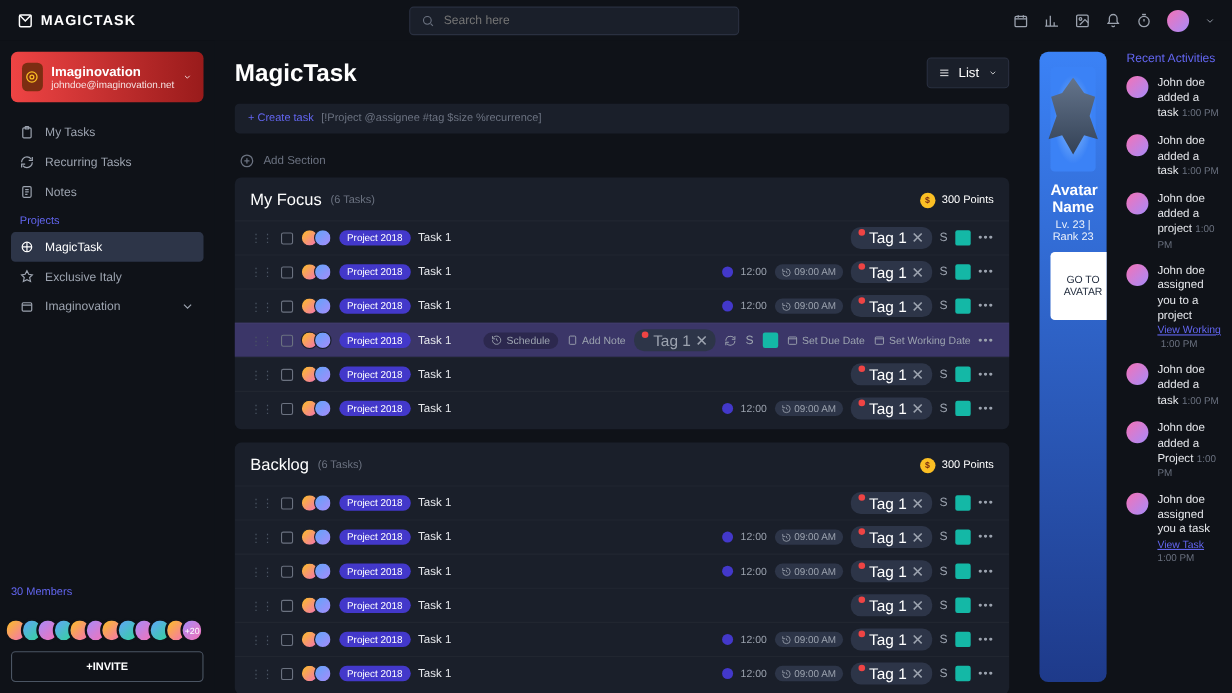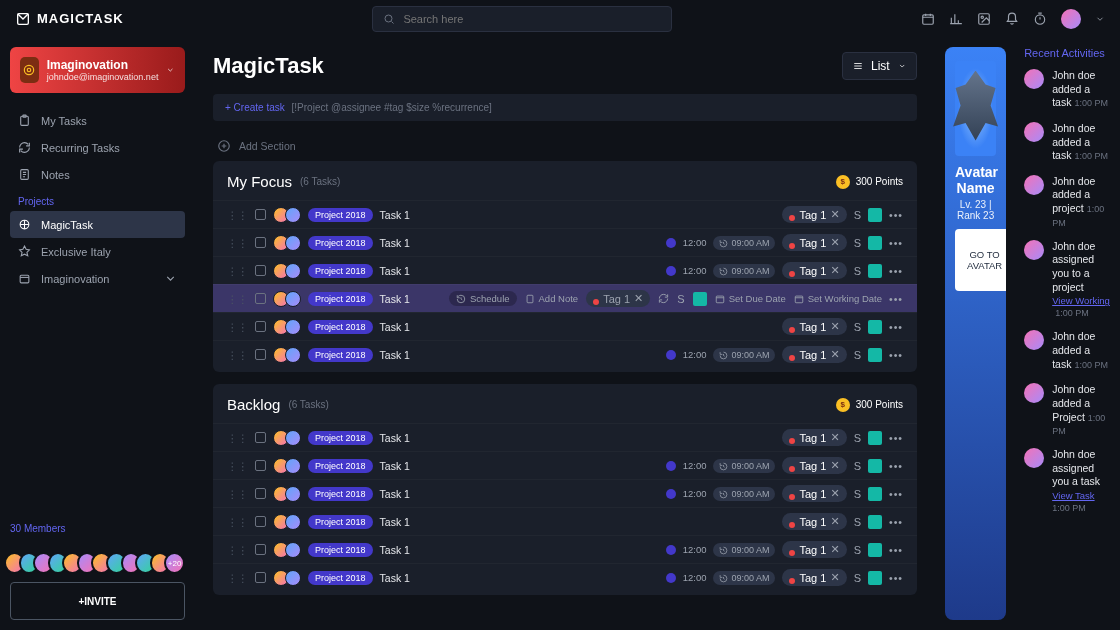--- a/index.html
+++ b/index.html
@@ -26,21 +26,21 @@
 .nav-item.active{background:#2d3548;color:#fff}
 .nav-item svg{width:13px;height:13px}
 .nav-section{font-size:10px;color:#6366f1;padding:8px 8px 4px;font-weight:500}
 .members{margin-top:auto}
 .members-label{font-size:10px;color:#6366f1;margin-bottom:18px}
 .member-row{display:flex;margin-bottom:8px}
 .member-row .m{width:22px;height:22px;border-radius:50%;margin-left:-6px;border:2px solid #0f1218;background:linear-gradient(135deg,#fbbf24,#f472b6)}
 .member-row .m:nth-child(2n){background:linear-gradient(135deg,#60a5fa,#34d399)}
 .member-row .m:nth-child(3n){background:linear-gradient(135deg,#a78bfa,#f472b6)}
 .member-row .more{background:#374151;color:#fff;font-size:8px;display:flex;align-items:center;justify-content:center}
-.invite-btn{width:100%;height:38px;border:1px solid #4b5563;background:none;color:#fff;border-radius:4px;font-size:10px;font-weight:600;cursor:pointer}
+.invite-btn{width:100%;height:28px;border:1px solid #4b5563;background:none;color:#fff;border-radius:4px;font-size:10px;font-weight:600;cursor:pointer}
 .main{flex:1;padding:15px 18px;overflow-y:auto}
 .main-head{display:flex;justify-content:space-between;align-items:center;margin-bottom:14px}
 .main-title{font-size:22px;font-weight:600}
 .view-btn{display:flex;align-items:center;gap:8px;background:#1a1f2a;border:1px solid #2a3040;border-radius:4px;padding:6px 10px;cursor:pointer;width:75px;justify-content:space-between}
 .create-bar{background:#1a1f2a;border-radius:4px;padding:8px 12px;margin-bottom:10px;font-size:10px}
 .create-text{color:#6366f1}
 .hint-text{color:#6b7280;margin-left:4px}
 .add-section{display:flex;align-items:center;gap:8px;color:#6b7280;padding:8px 4px;font-size:10.5px;cursor:pointer}
 .section{background:#1a1f2a;border-radius:6px;padding:12px 0 4px;margin-bottom:12px}
 .section-head{display:flex;align-items:center;padding:0 14px 10px;gap:8px}
@@ -54,21 +54,21 @@
 .cb{width:11px;height:11px;border:1px solid #6b7280;border-radius:2px;cursor:pointer}
 .assignees{display:flex}
 .assignees .a{width:16px;height:16px;border-radius:50%;margin-left:-4px;border:1px solid #1a1f2a;background:linear-gradient(135deg,#60a5fa,#a78bfa)}
 .assignees .a:first-child{margin-left:0;background:linear-gradient(135deg,#fbbf24,#f472b6)}
 .proj-badge{background:#4338ca;color:#fff;padding:2px 7px;border-radius:8px;font-size:9px}
 .task-name{color:#e5e7eb}
 .spacer{flex:1}
 .time-dot{width:10px;height:10px;background:#4338ca;border-radius:50%}
 .time{color:#9ca3af;font-size:9.5px}
 .due{display:flex;align-items:flex-end;gap:3px;background:#2d3548;padding:2px 6px;border-radius:9px;font-size:9px;color:#9ca3af}
-.tag{display:flex;align-items:flex-end;gap:4px;background:#2d3548;padding:2px 7px;border-radius:9px;font-size:11px}
+.tag{display:flex;align-items:flex-start;gap:4px;background:#2d3548;padding:2px 7px;border-radius:9px;font-size:14px}
 .tag-dot{width:6px;height:6px;background:#ef4444;border-radius:50%}
 .tag-x{color:#9ca3af;cursor:pointer}
 .size{color:#9ca3af;font-size:11px}
 .sq{width:14px;height:14px;background:#14b8a6;border-radius:2px}
 .menu{color:#9ca3af;cursor:pointer;letter-spacing:1px}
 .hl-actions{display:flex;align-items:center;gap:8px;font-size:9.5px;color:#9ca3af}
 .hl-btn{display:flex;align-items:center;gap:4px;cursor:pointer}
 .hl-btn.pill{background:rgba(0,0,0,.25);padding:2px 7px;border-radius:9px}
 .rsidebar{width:185px;padding:10px;display:flex;flex-direction:row;gap:18px}
 .avatar-card{background:linear-gradient(180deg,#3b82f6,#1e3a8a);border-radius:8px;padding:14px 10px;text-align:center;position:relative;overflow:hidden}

